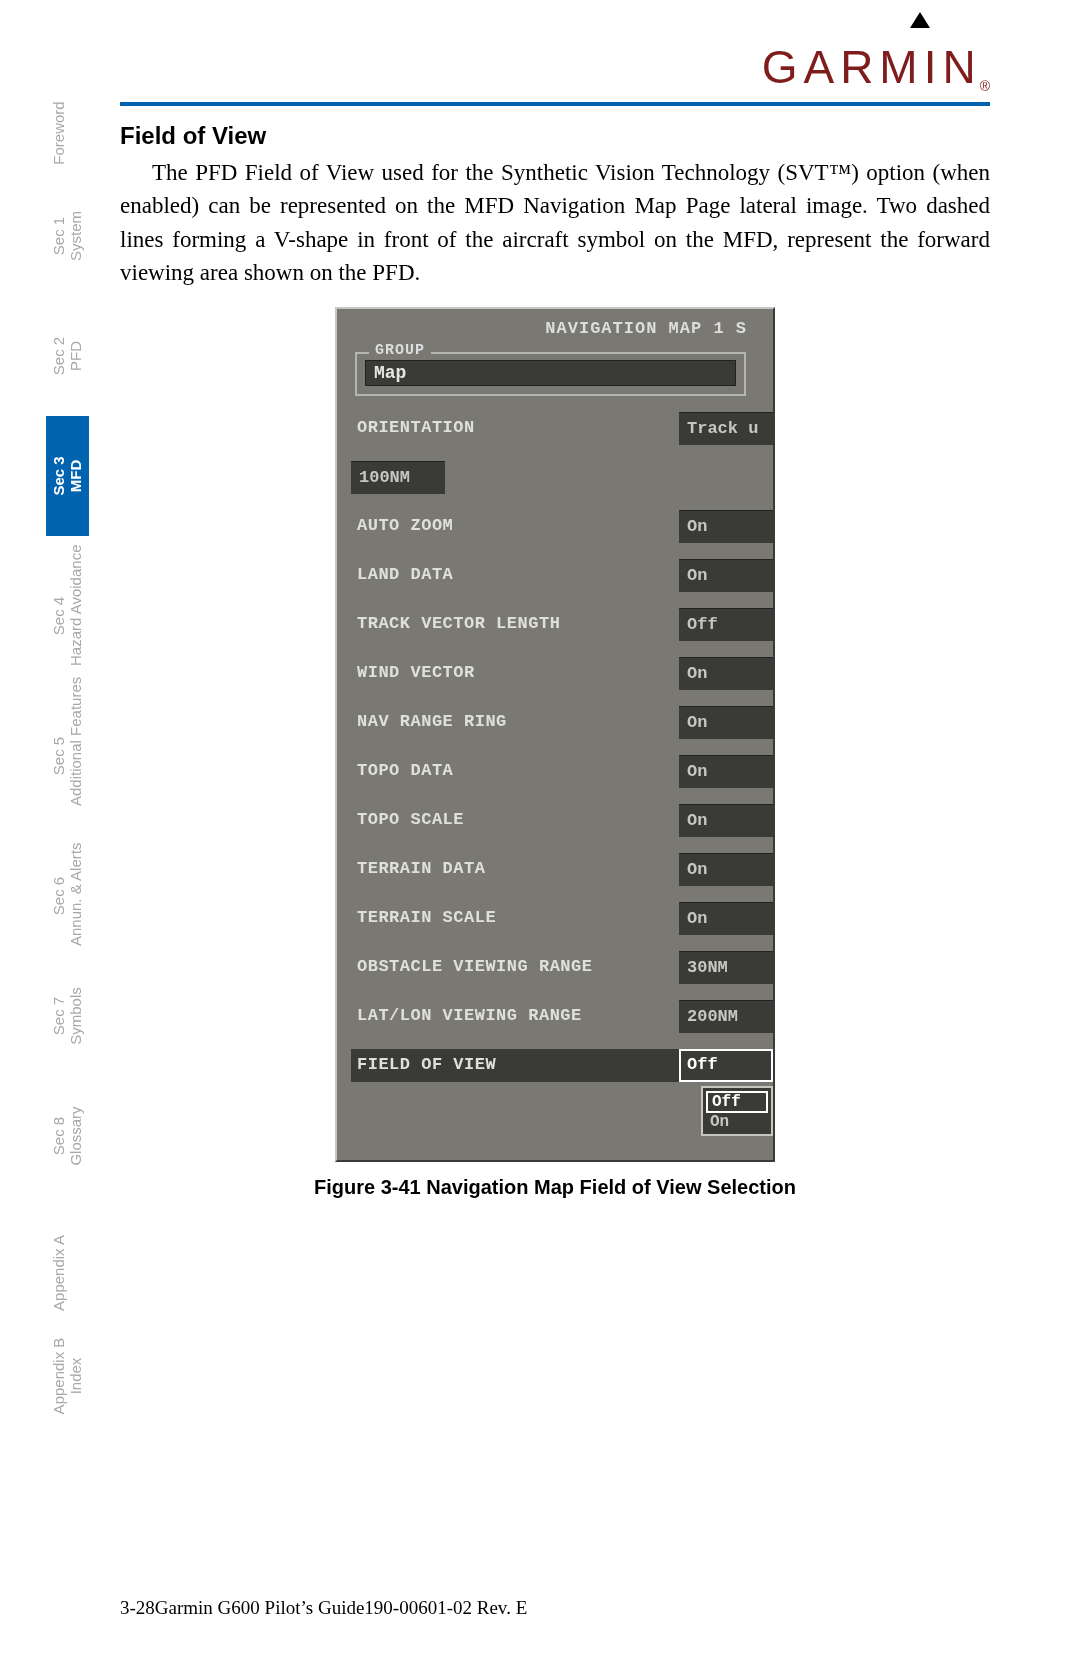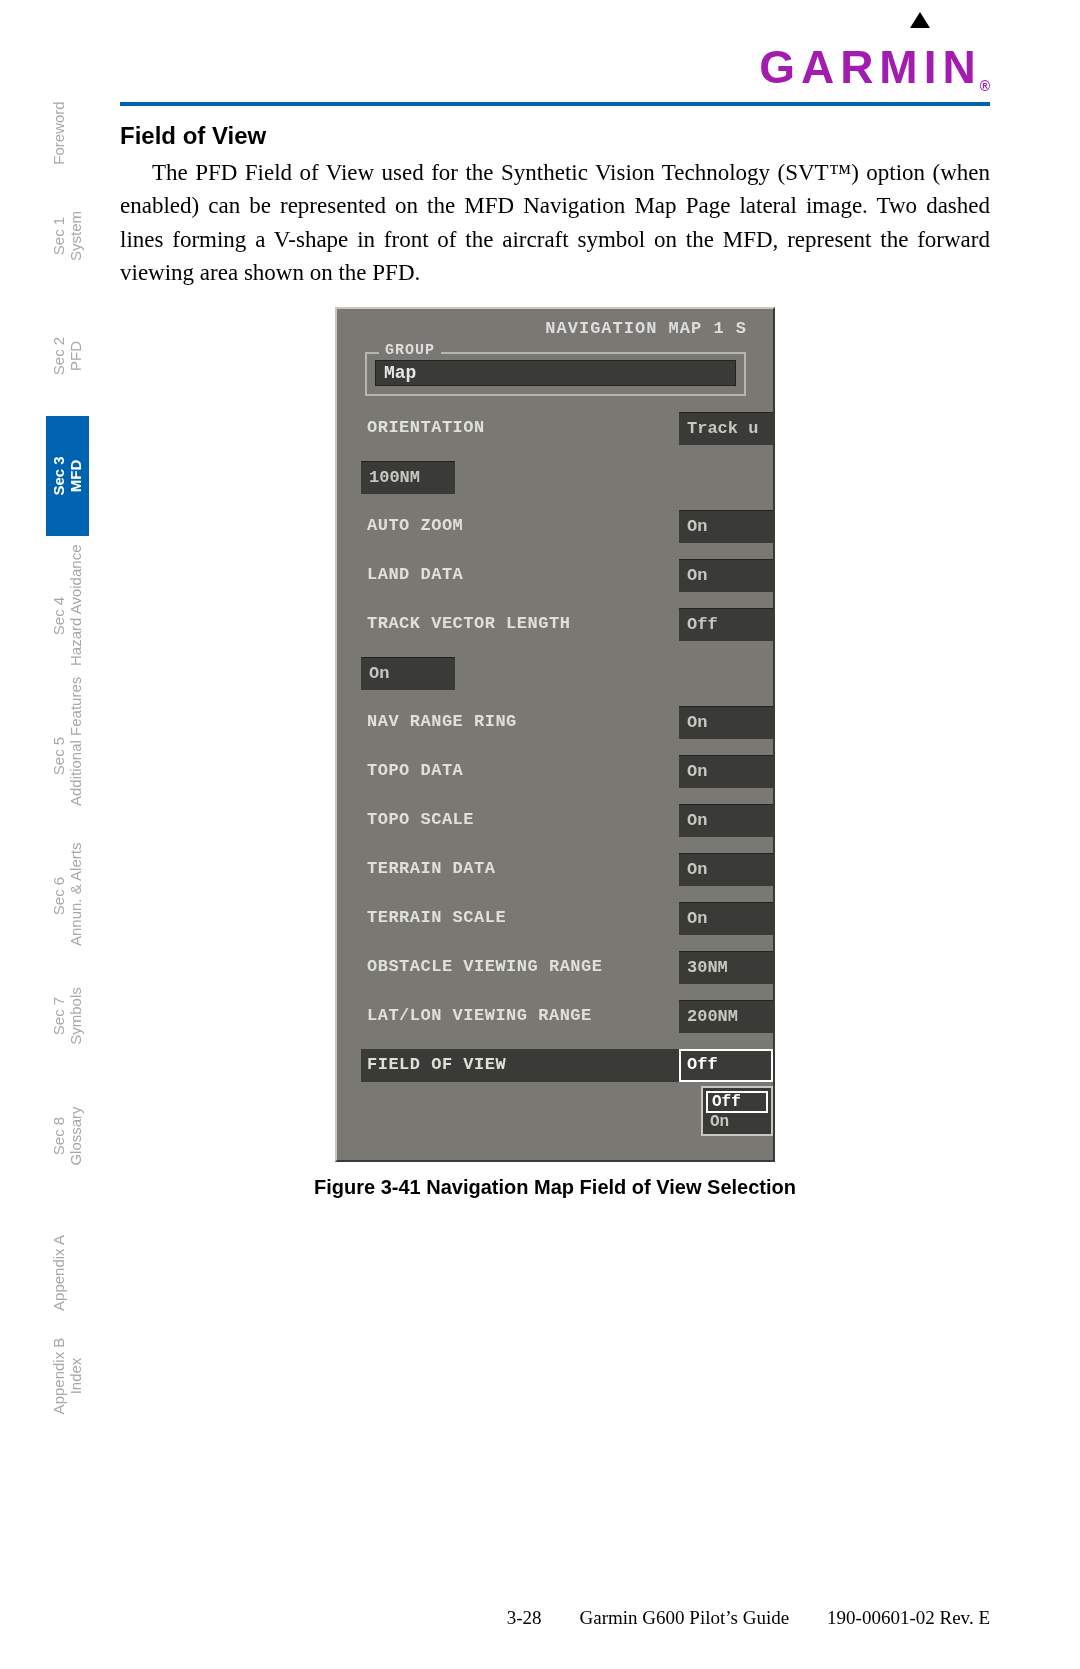--- a/index.html
+++ b/index.html
@@ -20,25 +20,25 @@
     box-sizing: border-box;
   }
   .logo-row {
     display: flex;
     justify-content: flex-end;
     align-items: flex-end;
     margin-top: 10px;
   }
   .logo {
     font-family: Arial, Helvetica, sans-serif;
-    font-weight: 700;
+    font-weight: 400;
     font-size: 46px;
     letter-spacing: 6px;
     position: relative;
-    color: #a21caf;
+    color: #7f1d1d;
   }
   .logo .delta {
     position: absolute;
     top: -28px;
     right: 60px;
     width: 0;
     height: 0;
     border-left: 10px solid transparent;
     border-right: 10px solid transparent;
     border-bottom: 16px solid #000;
@@ -74,21 +74,21 @@
     text-align: center;
   }
   .device {
     display: inline-block;
     width: 440px;
     background: #7a7872;
     border-top: 2px solid #c8c6c0;
     border-left: 2px solid #c8c6c0;
     border-right: 2px solid #3a3a36;
     border-bottom: 2px solid #3a3a36;
-    padding: 10px 0 6px 24px;
+    padding: 10px 0 6px 14px;
     box-sizing: border-box;
     font-family: 'Courier New', Courier, monospace;
     text-align: left;
   }
   .device-title {
     color: #ddd;
     font-size: 17px;
     font-weight: bold;
     text-align: right;
     padding-right: 26px;
@@ -222,28 +222,27 @@
     color: #fff;
     font-weight: 700;
   }
   .tab .tl1 { display:block; }
   .tab .tl2 { display:block; }
   .tab-slot { height: 78px; position:relative; }
   .tab-slot.h2 { height: 98px; }
   .tab-slot .tab { position:absolute; bottom:0; left:0; }
   .footer {
     position: absolute;
-    bottom: 40px;
+    bottom: 50px;
     left: 120px;
     right: 90px;
     display: flex;
-    justify-content: flex-end;
+    justify-content: flex-start;
     font-size: 19px;
     font-family: Georgia, serif;
-    gap: 38px;
   }
 </style>
 </head>
 <body>
 
 <div class="page">
 
   <div class="logo-row">
     <div class="logo">
       <span class="delta"></span>
@@ -276,20 +275,21 @@
           </div>
           <div class="row">
             <div class="label">LAND DATA</div>
             <div class="value">On</div>
           </div>
           <div class="row">
             <div class="label">TRACK VECTOR LENGTH</div>
             <div class="value">Off</div>
           </div>
           <div class="row">
+            <div class="label">WIND VECTOR</div>
             <div class="value">On</div>
           </div>
           <div class="row">
             <div class="label">NAV RANGE RING</div>
             <div class="value">On</div>
           </div>
           <div class="row">
             <div class="label">TOPO DATA</div>
             <div class="value">On</div>
           </div>

